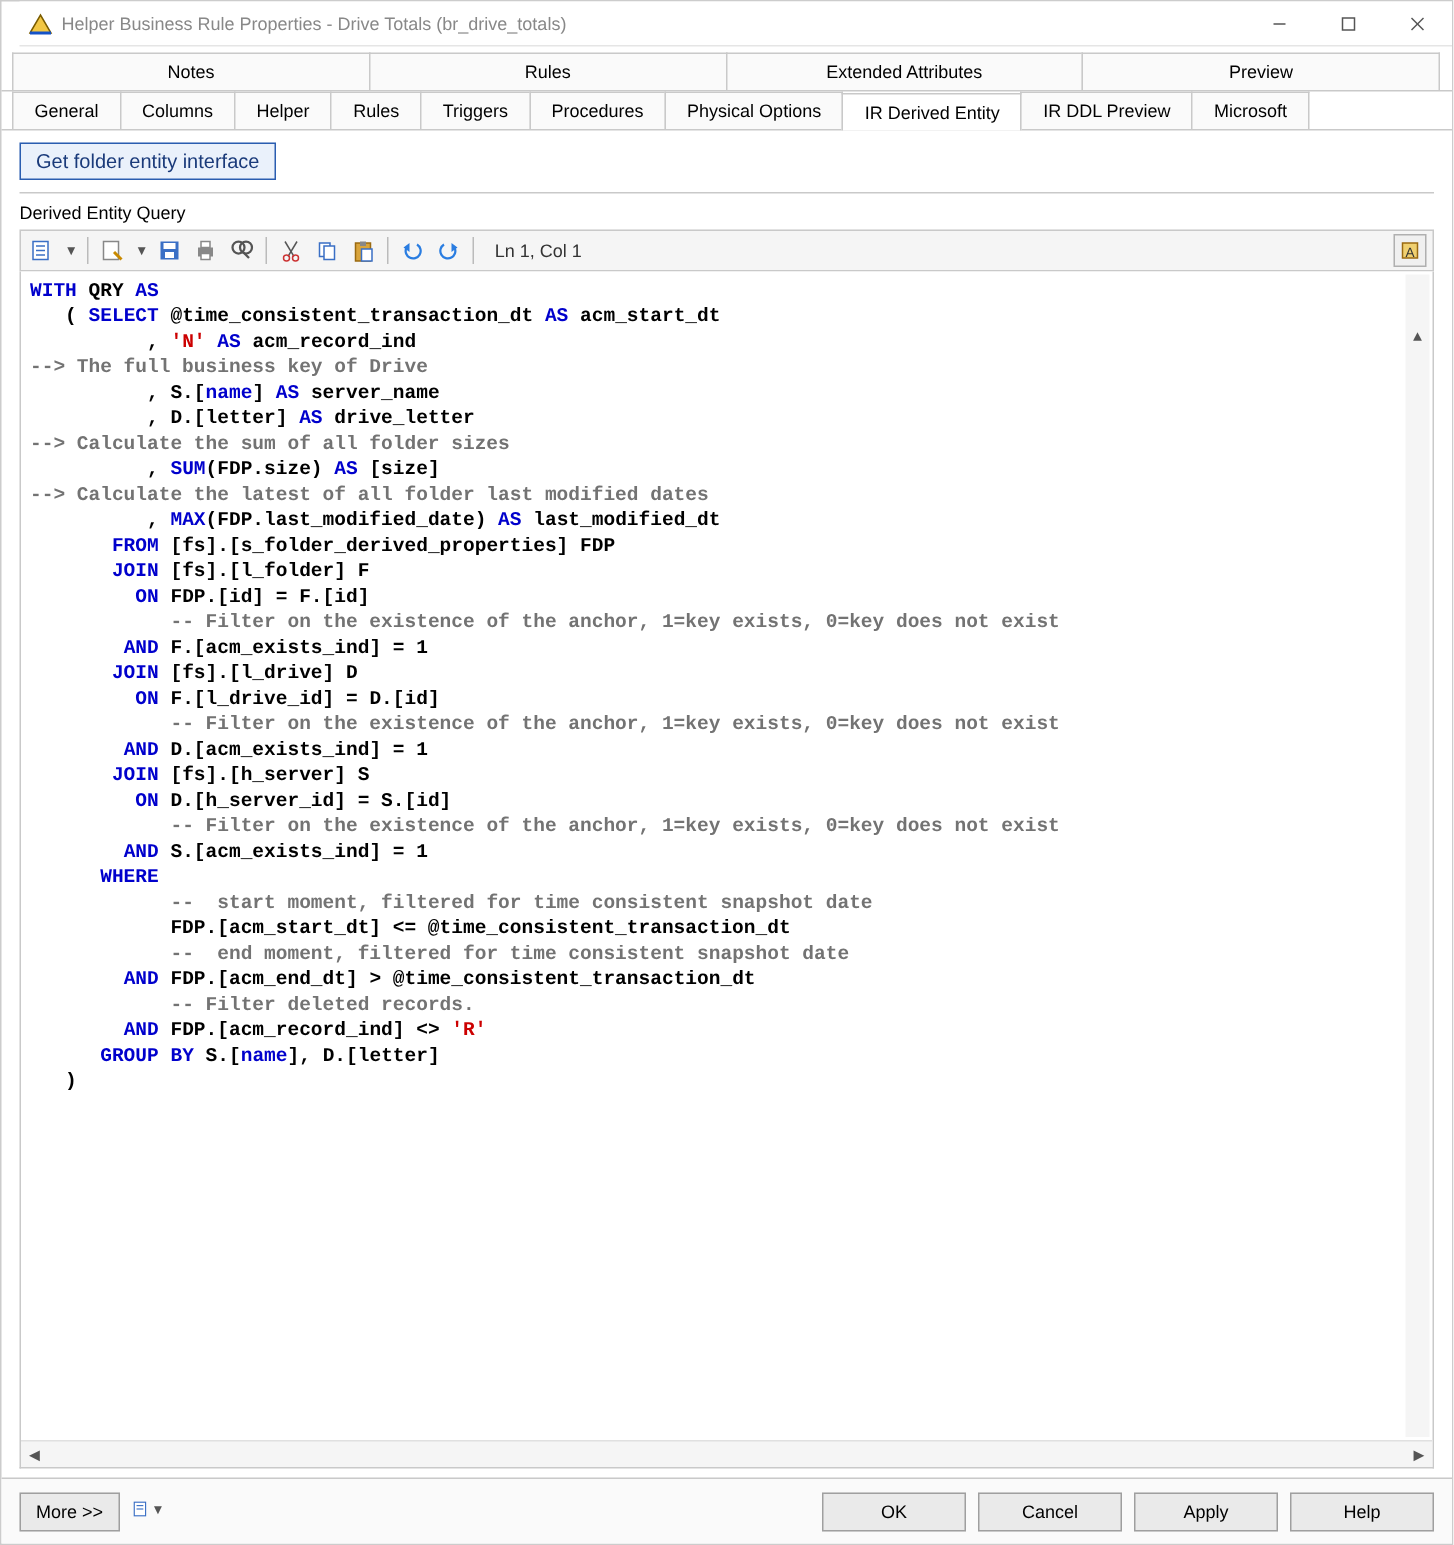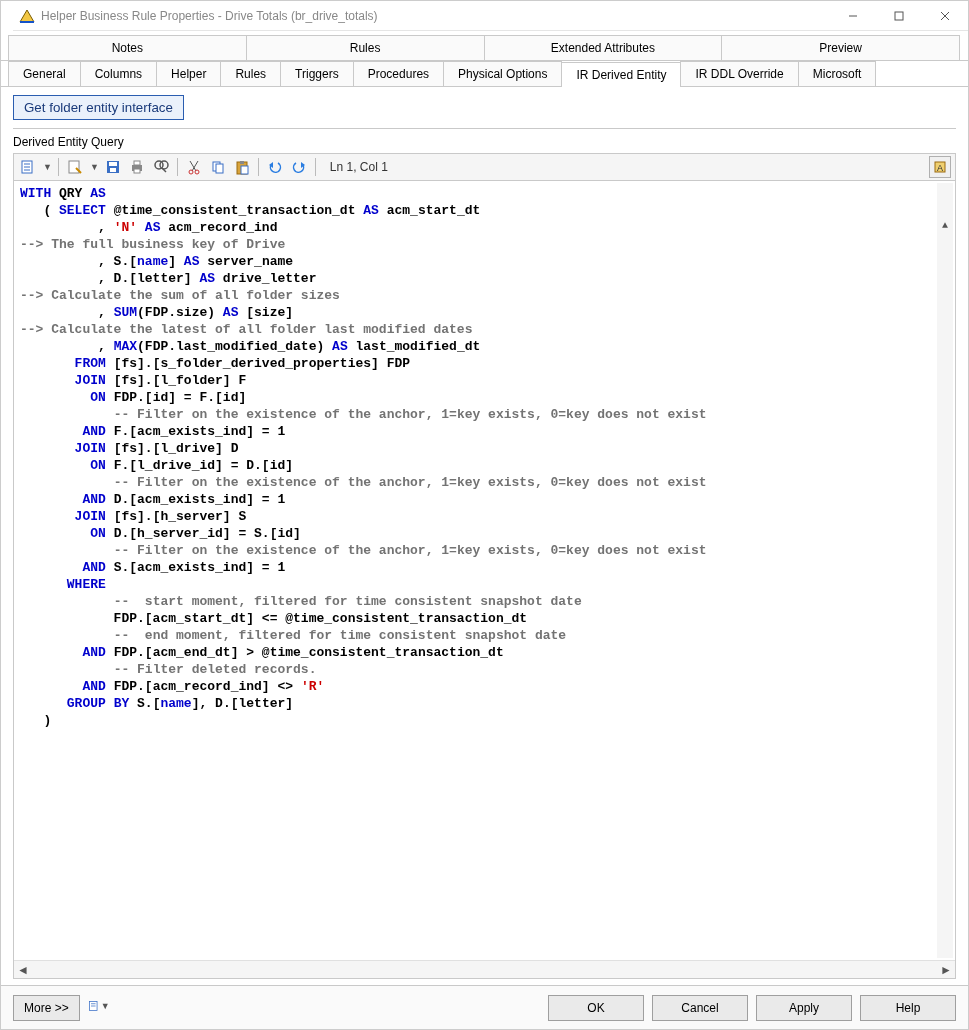--- a/index.html
+++ b/index.html
@@ -129,21 +129,21 @@
 
   <div class="tabrow">
     <div class="tab2">General</div>
     <div class="tab2">Columns</div>
     <div class="tab2">Helper</div>
     <div class="tab2">Rules</div>
     <div class="tab2">Triggers</div>
     <div class="tab2">Procedures</div>
     <div class="tab2">Physical Options</div>
     <div class="tab2 active">IR Derived Entity</div>
-    <div class="tab2">IR DDL Override</div>
+    <div class="tab2">IR DDL Preview</div>
     <div class="tab2">Microsoft</div>
   </div>
 
   <div class="content">
     <button class="get-btn">Get folder entity interface</button>
     <div class="hr"></div>
     <div class="section-label">Derived Entity Query</div>
 
     <div class="ed-toolbar">
       <div class="tbtn">

